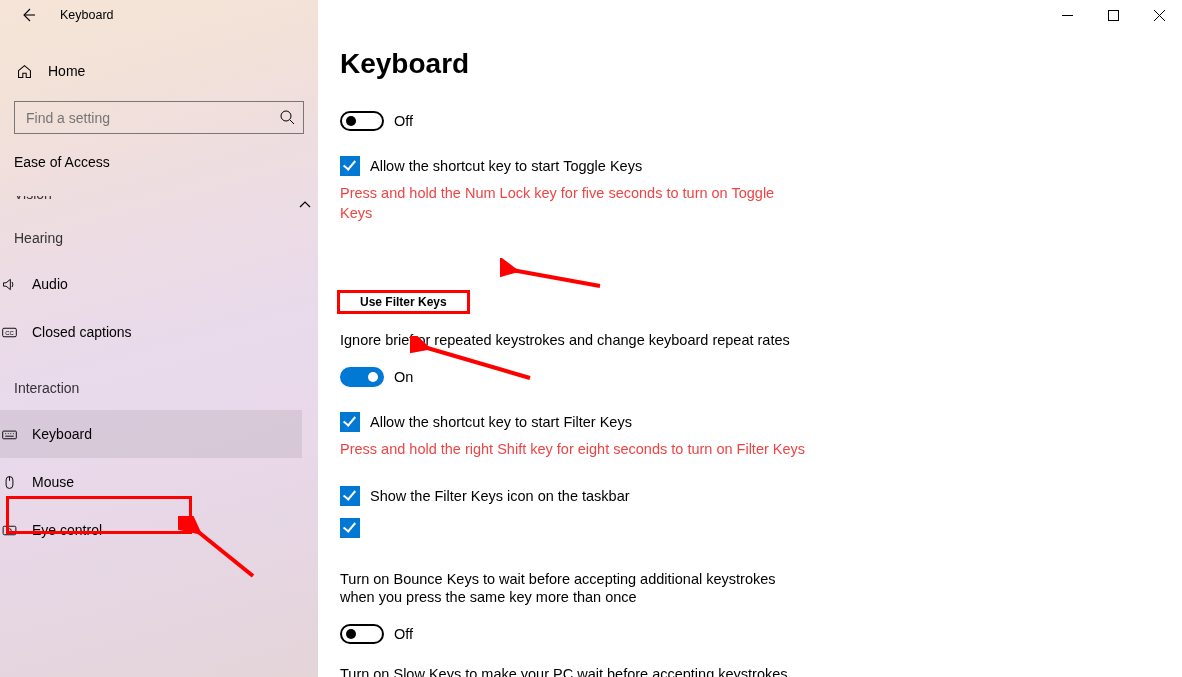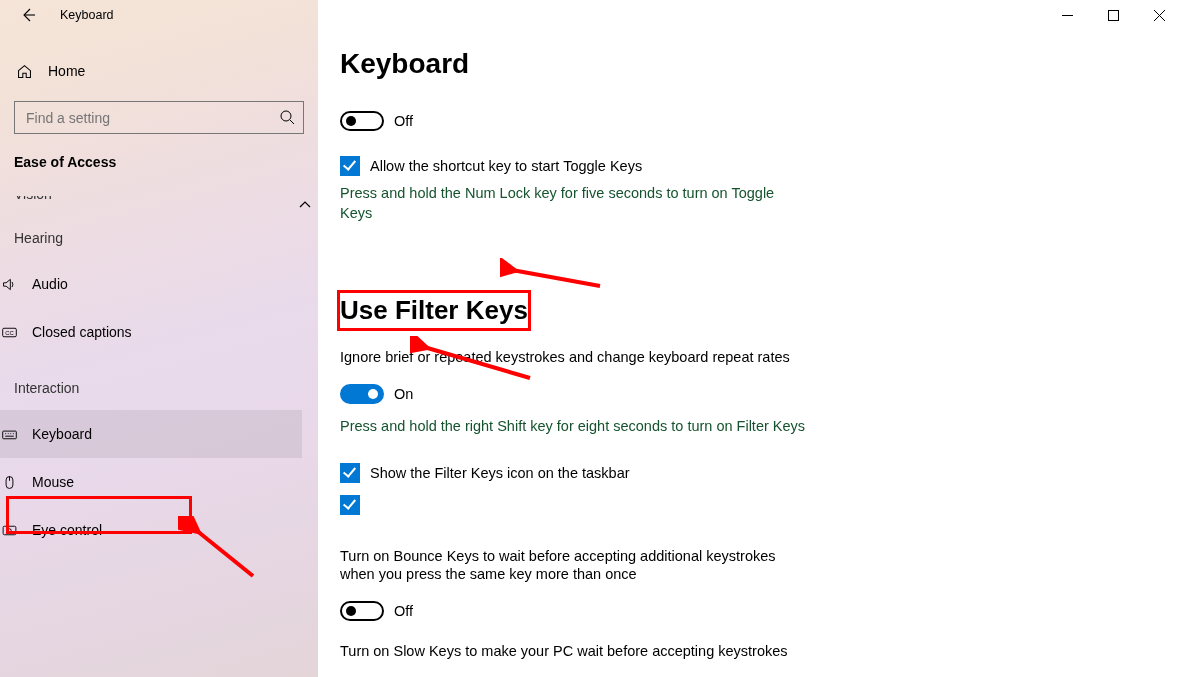--- a/index.html
+++ b/index.html
@@ -34,21 +34,21 @@
     border: 1px solid #777; background: rgba(255,255,255,0); position: relative;
   }
   .search-box input {
     position:absolute; top:0; left:0; width: calc(100% - 34px); height:100%;
     border:none; outline:none; padding: 0 0 0 11px; background: transparent;
     font-size:14px; color:#555;
   }
   .search-box .sicon { position:absolute; right:8px; top:7px; color:#333; }
 
   .side-cat {
-    position:absolute; top:154px; left:14px; font-size:14px; font-weight:700;
+    position:absolute; top:154px; left:14px; font-size:14px; font-weight:400;
   }
 
   .side-list {
     position:absolute; left:0; right:16px; top:196px; bottom:0; overflow:hidden;
   }
   .scroll-chevron {
     position:absolute; top:192px; right:6px; width:14px; height:26px;
     display:flex; align-items:center; justify-content:center; color:#444;
   }
   .sect-vision-clip { font-size:14px; color:#333; padding:0 0 0 14px; height:10px; overflow:hidden; position:relative; }
@@ -87,24 +87,24 @@
   .check-row { display:flex; align-items:center; margin-top:0; cursor:pointer; }
   .check {
     width:20px; height:20px; background:#0078D4; flex:0 0 20px; position:relative;
   }
   .check::after {
     content:""; position:absolute; left:6px; top:2px;
     width:5px; height:10px; border:solid #fff; border-width:0 2px 2px 0;
     transform: rotate(40deg);
   }
   .check-label { margin-left:10px; font-size:14.5px; color:#000; max-width:460px; }
-  .desc { font-size:14.5px; color:#14532d; max-width:440px; line-height:1.35; }
+  .desc { font-size:14.5px; color:#ef4444; max-width:440px; line-height:1.35; }
   .darkdesc { font-size:14.5px; color:#000; max-width:440px; line-height:1.3; }
 
-  .section-h2 { font-size:26px; font-weight:600; margin-top: 34px; display:inline-block; padding:2px 0; }
+  .section-h2 { font-size:12px; font-weight:600; margin-top: 34px; display:inline-block; padding:2px 20px; }
 
   
   .hl-red { outline: 3px solid #ff0000; outline-offset: 0; }
   .hl-box { position:absolute; border:3px solid #ff0000; pointer-events:none; }
   .arrow { position:absolute; pointer-events:none; }
 
   
   .mt8 { margin-top:8px; } .mt12 { margin-top:12px; } .mt16 { margin-top:16px; }
   .mt20 { margin-top:20px; } .mt26 { margin-top:26px; } .mt32 { margin-top:32px; }
 </style>
@@ -267,20 +267,24 @@
 
       <div class="darkdesc mt20" style="max-width:460px;">Ignore brief or repeated keystrokes and change keyboard repeat rates</div>
 
       <div class="toggle-row mt12">
         <div class="toggle on">
             <div class="knob"></div>
           </div>
         <div class="toggle-text">On</div>
       </div>
 
+      <div class="check-row mt20">
+        <div class="check"></div>
+        <div class="check-label">Allow the shortcut key to start Filter Keys</div>
+      </div>
       <div class="desc mt8" style="max-width:500px;">Press and hold the right Shift key for eight seconds to turn on Filter Keys</div>
 
       <div class="check-row mt26">
         <div class="check"></div>
         <div class="check-label">Show the Filter Keys icon on the taskbar</div>
       </div>
 
       <div class="check-row mt12">
         <div class="check"></div>
       </div>

